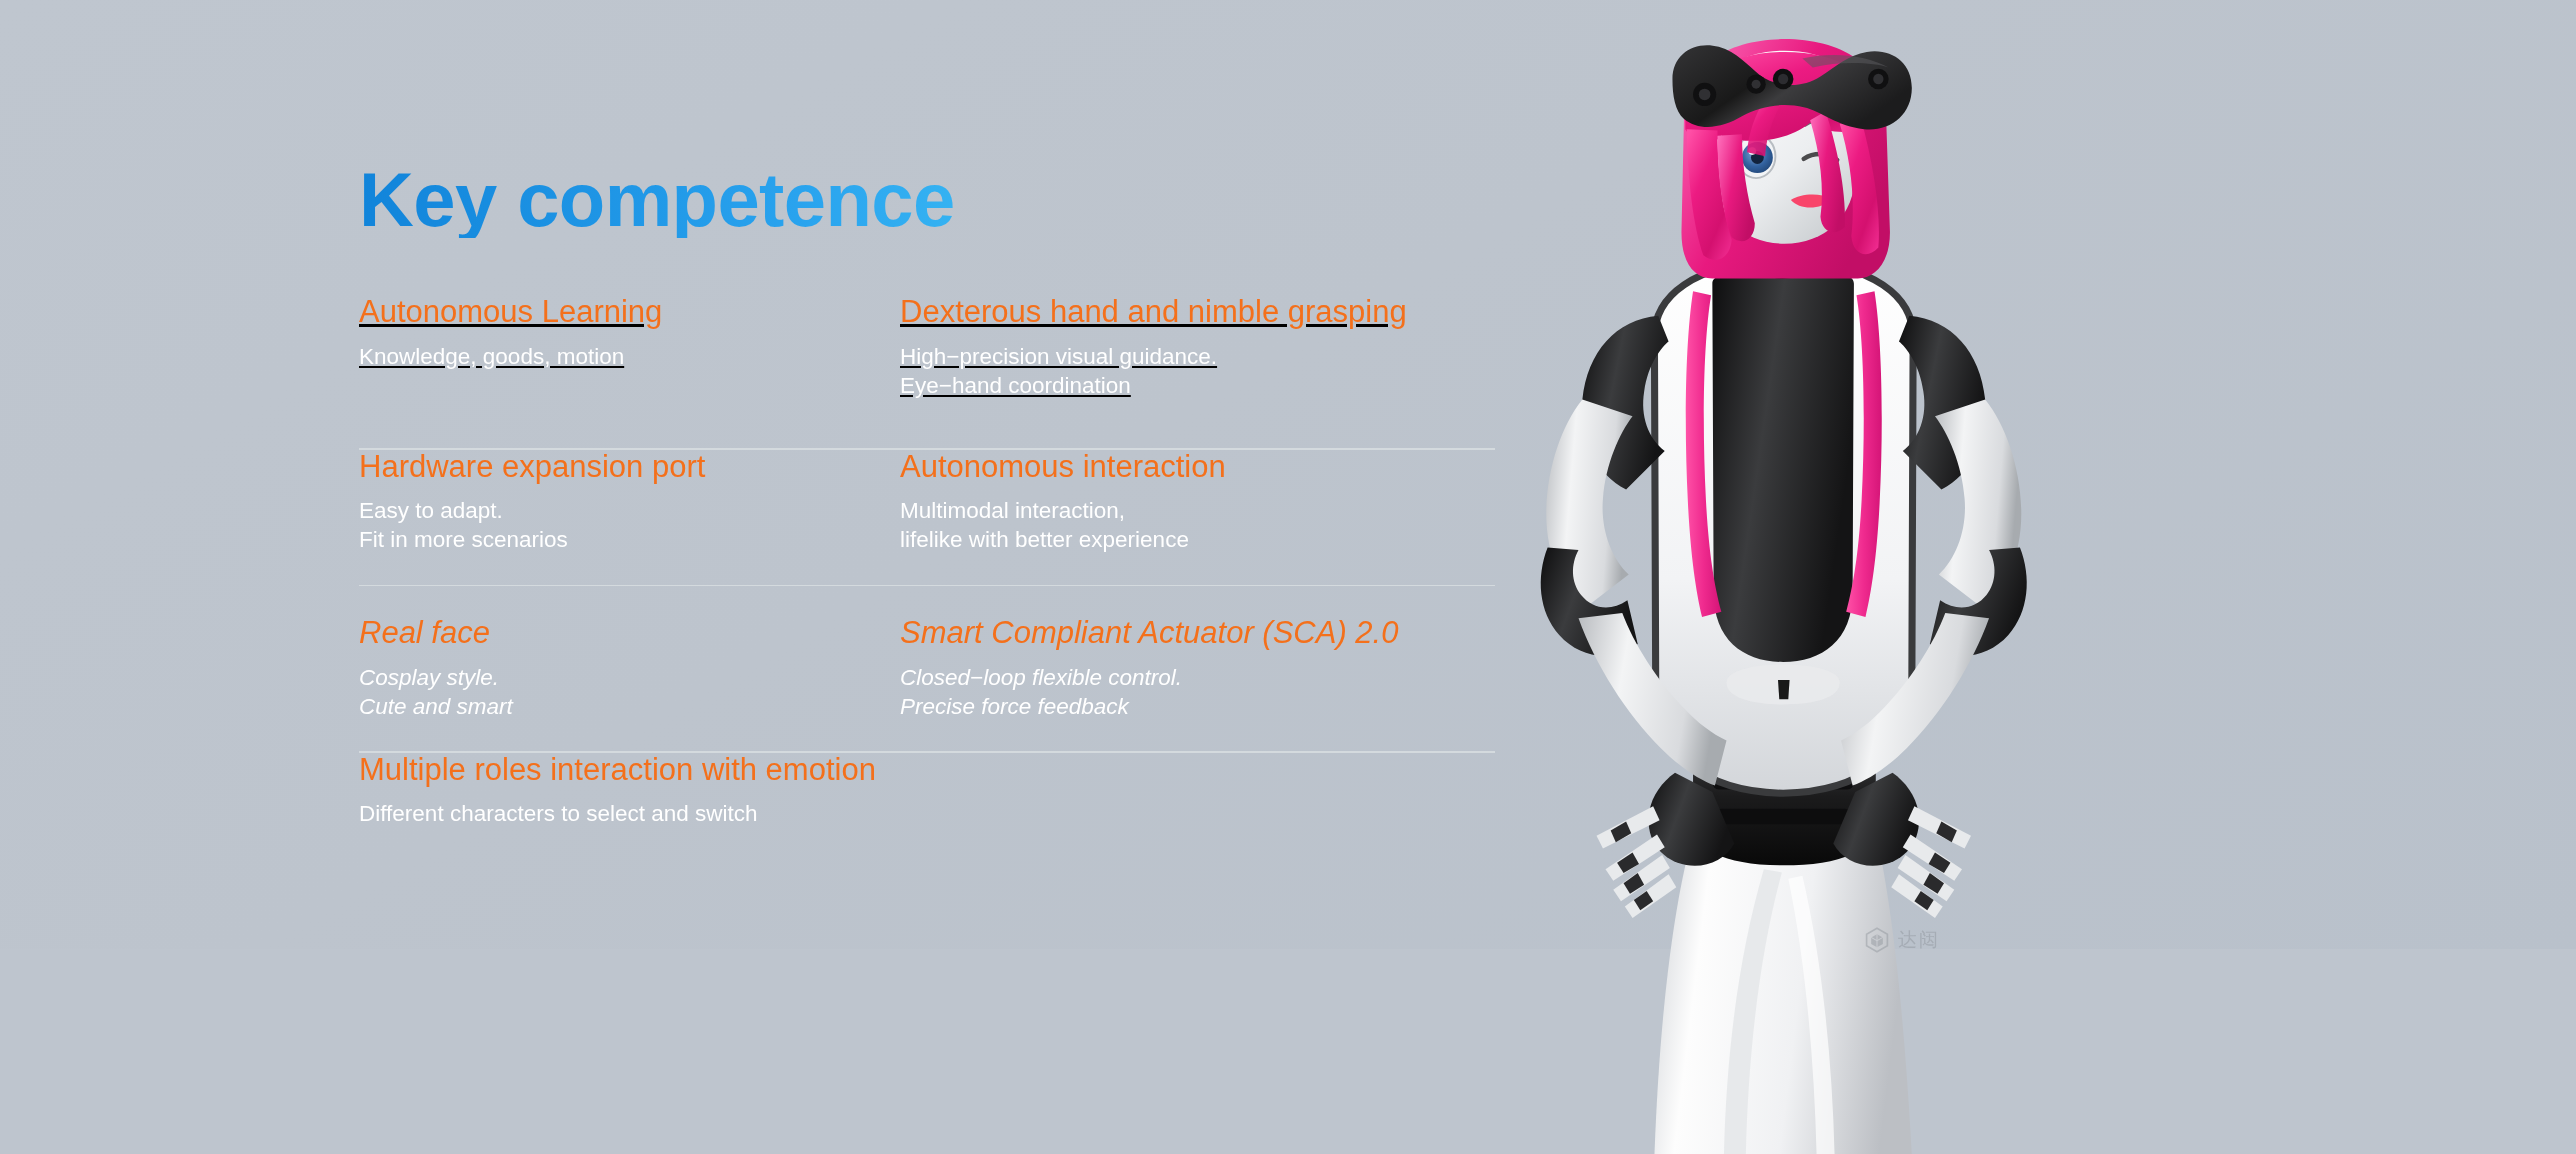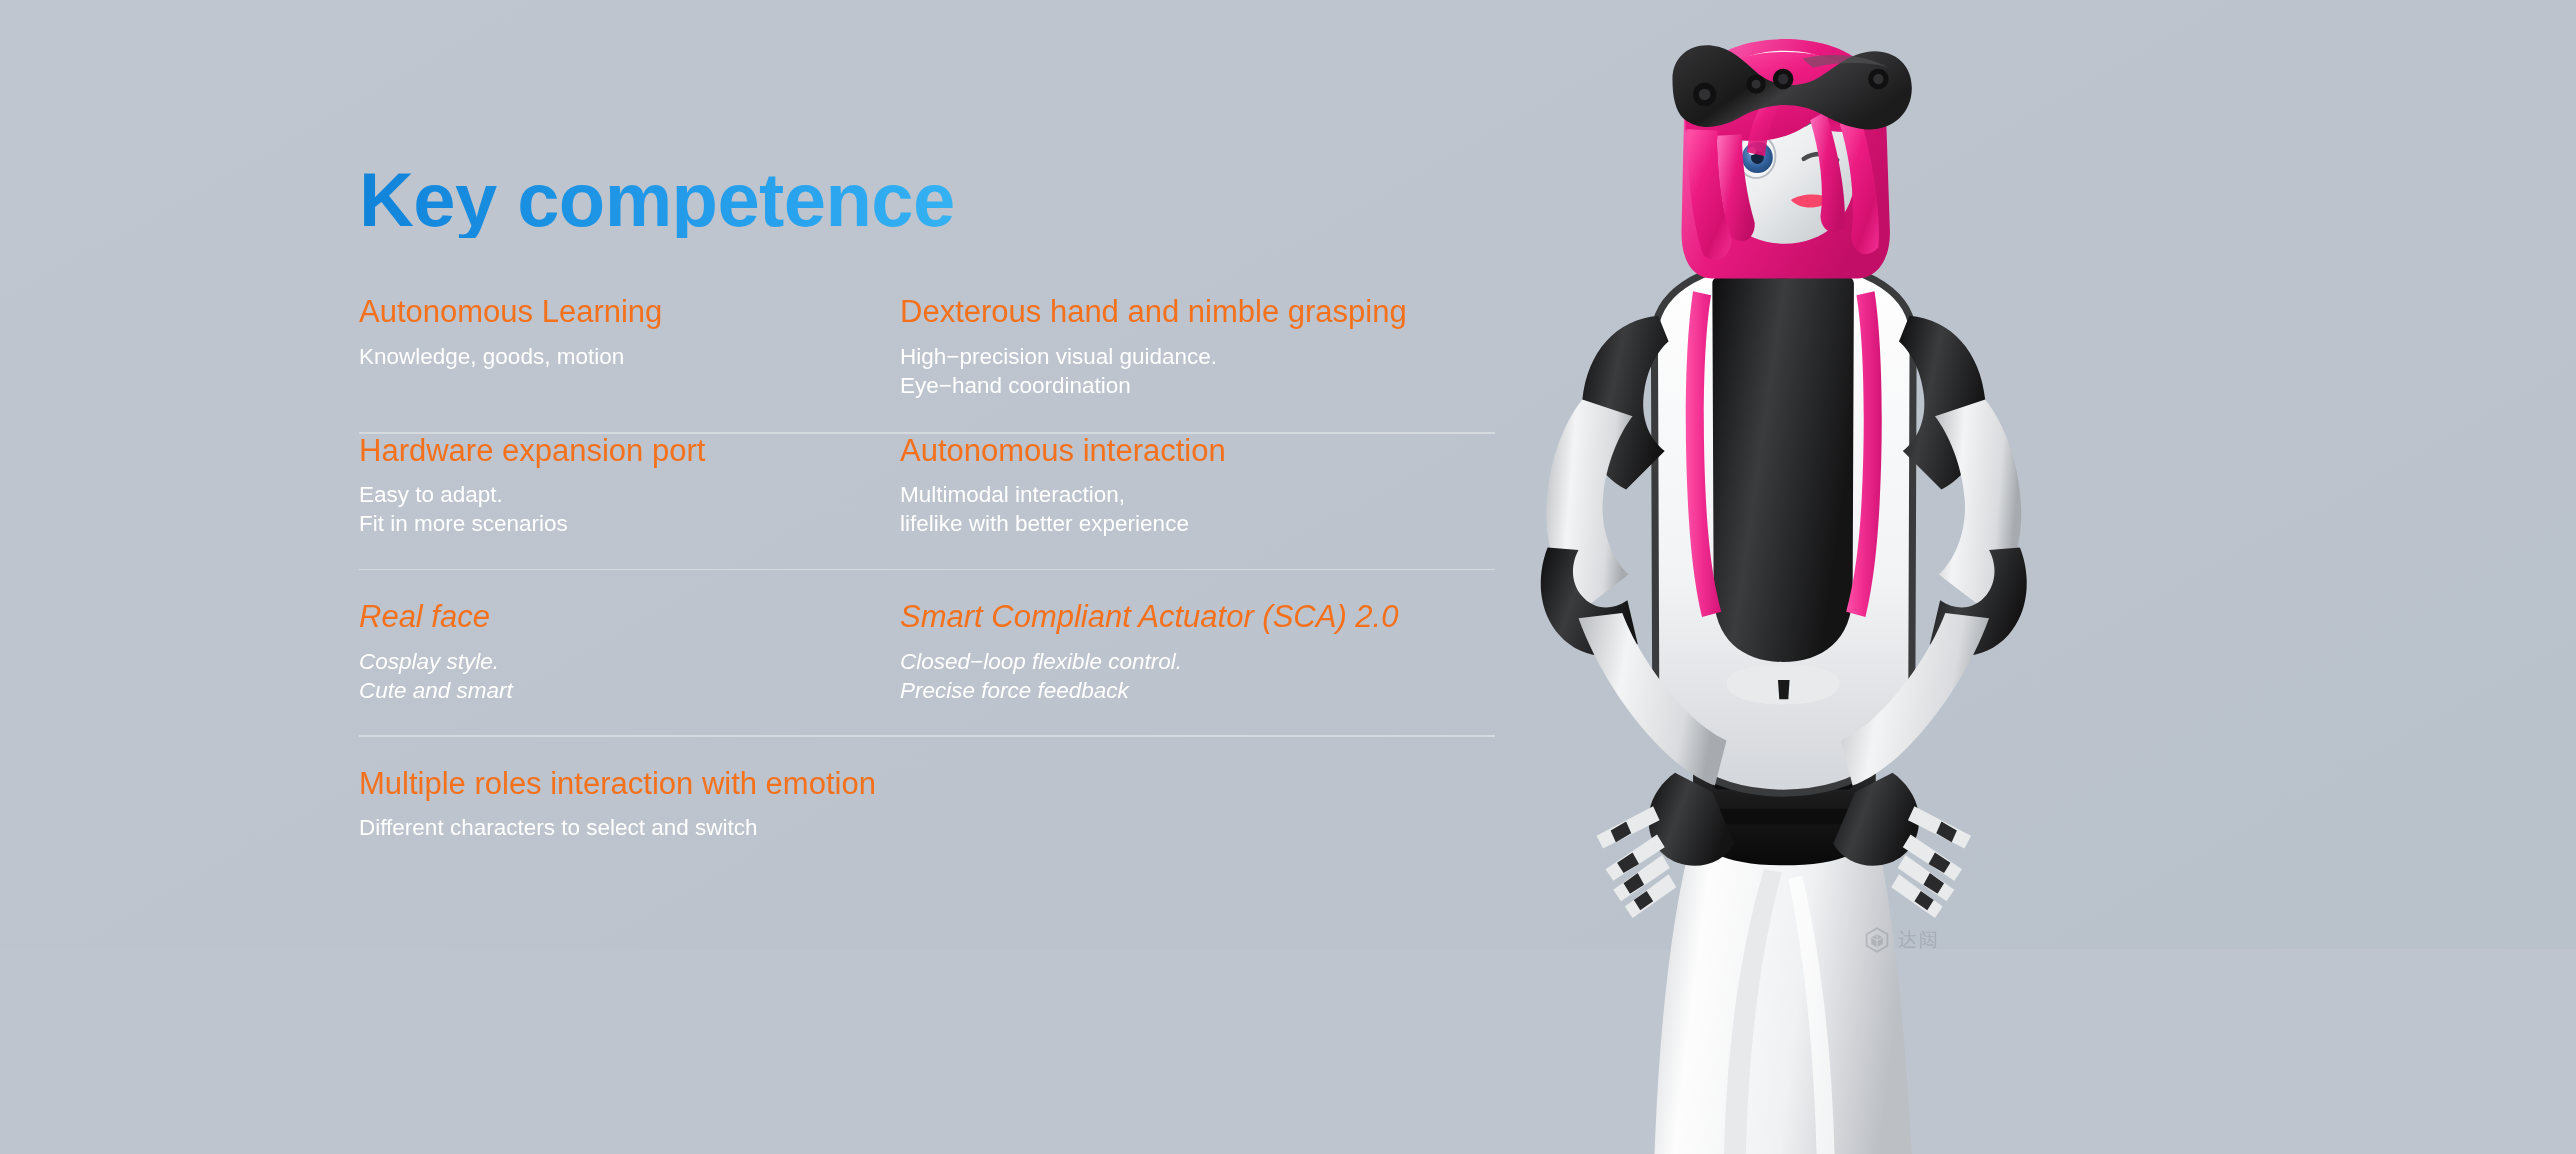--- a/index.html
+++ b/index.html
@@ -61,24 +61,24 @@
   }
   .body {
     color:#ffffff;
     font-size:22.5px;
     font-weight:400;
     line-height:1.30;
     margin-top:12px;
     white-space:pre-line;
   }
 
-  .r1 { padding-bottom:32px; }
+  .r1 { padding-bottom:48px;text-decoration:underline; }
   .r2 { padding-bottom:30px; }
   .r3 { padding-top:30px; padding-bottom:30px;font-style:italic; }
-  .r4 { padding-top:30px; }
+  .r4 { }
 
   
   #robot {
     position:absolute;
     left:1500px; top:39px;
     width:592px; height:1116px;
   }
   #robot svg { display:block; width:100%; height:100%; }
 
   #logo-wm {

